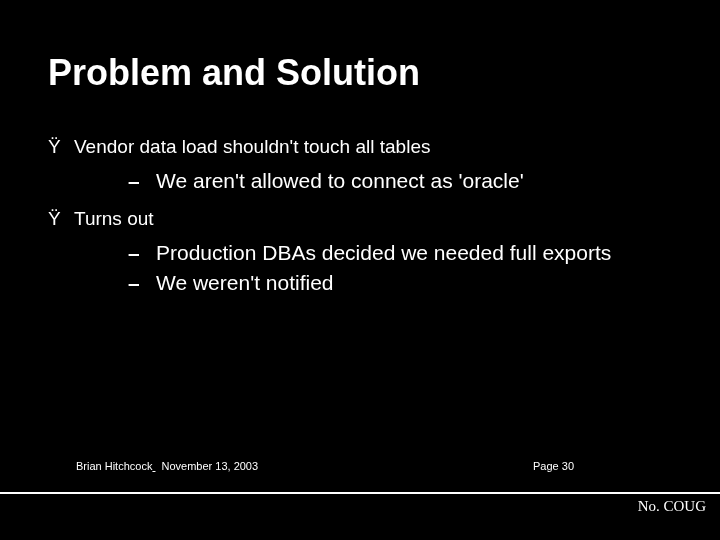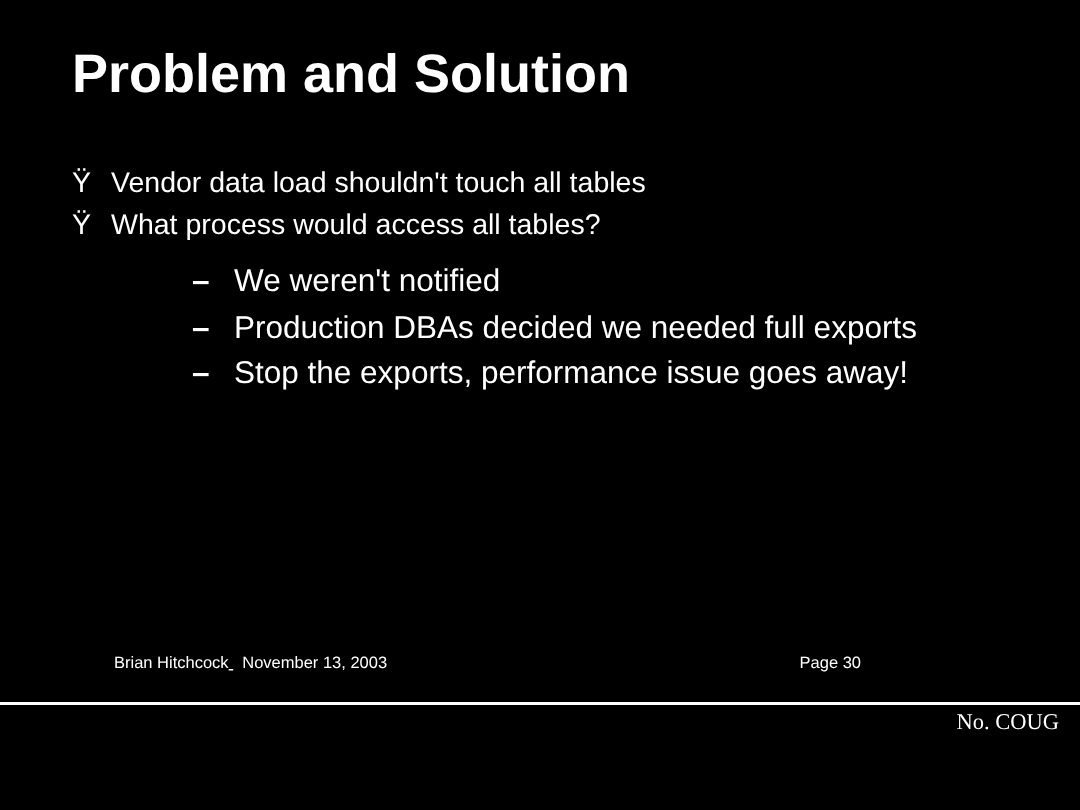--- a/index.html
+++ b/index.html
@@ -10,20 +10,21 @@
     background: #000;
     color: #fff;
     font-family: Arial, Helvetica, sans-serif;
     overflow: hidden;
   }
   .slide {
     position: relative;
     width: 720px;
     height: 464px;
     box-sizing: border-box;
+    margin-top: 24px;
   }
   .title {
     position: absolute;
     top: 28px;
     left: 48px;
     font-size: 36px;
     font-weight: bold;
     letter-spacing: 0px;
   }
   .content {
@@ -90,36 +91,36 @@
 <div class="slide">
 
   <div class="title">Problem and Solution</div>
 
   <div class="content">
 
     <p class="l1">
       <span class="bullet">Ÿ</span><span>Vendor data load shouldn't touch all tables</span>
     </p>
 
-    <p class="l1">
-      <span class="bullet">Ÿ</span><span>What process would access all tables?</span>
-    </p>
-
-    <div class="sub">
-    </div>
 
     <div class="sub">
       <p class="l2">
-        <span class="dash">–</span><span>We weren't notified</span>
+        <span class="dash">–</span><span>We aren't allowed to connect as 'oracle'</span>
       </p>
+    </div>
+
+    <p class="l1">
+      <span class="bullet">Ÿ</span><span>Turns out</span>
+    </p>
+    <div class="sub">
       <p class="l2">
         <span class="dash">–</span><span>Production DBAs decided we needed full exports</span>
       </p>
       <p class="l2">
-        <span class="dash">–</span><span>Stop the exports, performance issue goes away!</span>
+        <span class="dash">–</span><span>We weren't notified</span>
       </p>
     </div>
 
   </div>
 
   <div class="rule"></div>
   <div class="org">No. COUG</div>
 
   <div class="footer">
     <span class="author">Brian Hitchcock</span>

